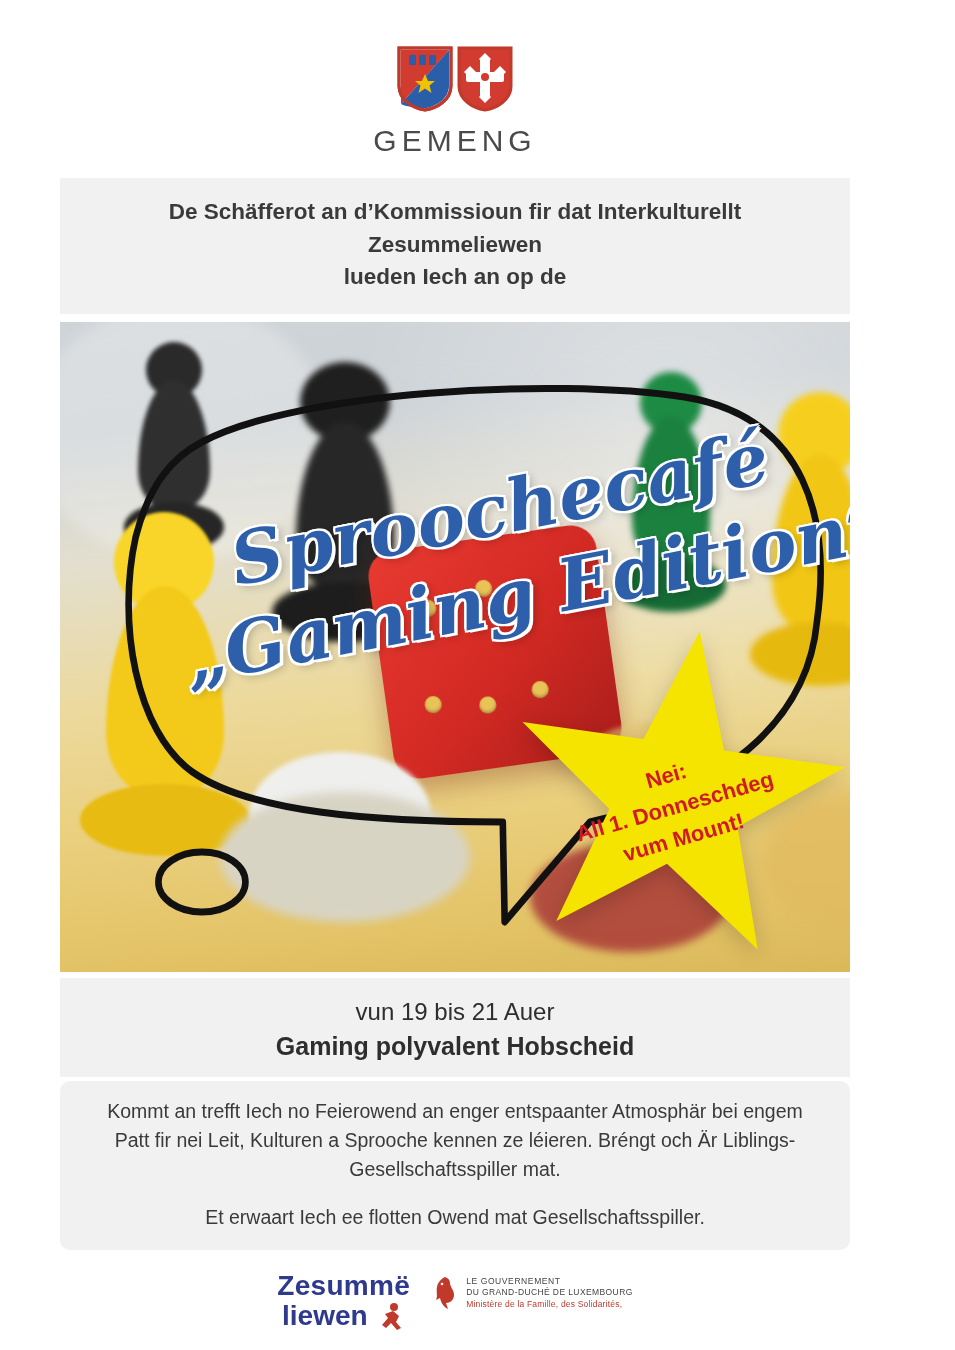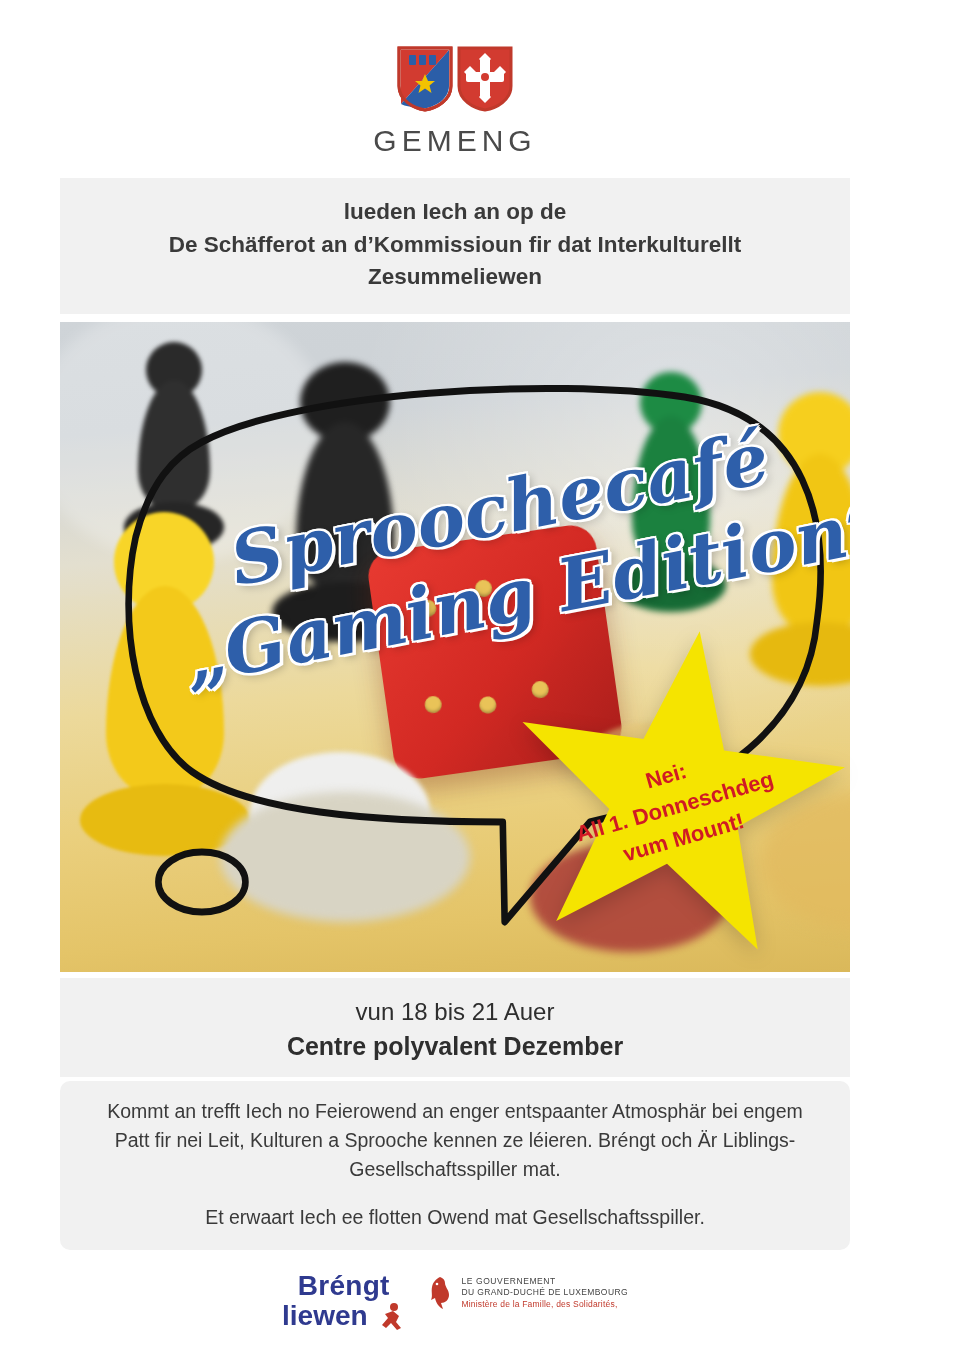--- a/index.html
+++ b/index.html
@@ -250,22 +250,22 @@
         </g>
         <circle cx="28" cy="31" r="4" fill="#d23b30"></circle>
       </svg>
     </div>
     <div class="commune-name">
       <div class="commune-line1">GEMENG</div>
     </div>
   </div>
 
   <div class="panel invite">
+    <div>De Schäfferot an d’Kommissioun fir dat Interkulturellt Zesummeliewen</div>
     <div>lueden Iech an op de</div>
-    <div>De Schäfferot an d’Kommissioun fir dat Interkulturellt Zesummeliewen</div>
   </div>
 
   <div class="photo-wrap">
     <div class="photo">
 
       <div class="blob" style="left:-30px; top:-20px; width:300px; height:260px; background:rgba(255,255,255,.25);"></div>
 
       <div class="pawn" style="left:60px; top:20px; width:110px; height:230px;">
         <div class="head" style="left:26px; top:0; width:56px; height:56px; background:#2a2a2a;"></div>
         <div class="body" style="left:18px; top:38px; width:72px; height:130px; background:#2f2f2f;"></div>
@@ -332,32 +332,32 @@
       </svg>
       <div class="star-text">
         <div>Nei:</div>
         <div>All 1. Donneschdeg</div>
         <div>vum Mount!</div>
       </div>
     </div>
   </div>
 
   <div class="panel details">
-    <div class="d2">vun 18 bis 21 Auer</div>
-    <div class="d3">Centre polyvalent Dezember</div>
+    <div class="d2">vun 19 bis 21 Auer</div>
+    <div class="d3">Gaming polyvalent Hobscheid</div>
   </div>
 
   <div class="panel body-panel">
     <div class="para1">Kommt an trefft Iech no Feierowend an enger entspaanter Atmosphär bei engem Patt fir nei Leit, Kulturen a Sprooche kennen ze léieren. Bréngt och Är Liblings-Gesellschaftsspiller mat.</div>
     <div class="para2">Et erwaart Iech ee flotten Owend mat Gesellschaftsspiller.</div>
   </div>
 
   <div class="footer">
     <div class="zl-logo">
-      <div class="zl-word">Bréngt</div>
+      <div class="zl-word">Zesummë</div>
       <div class="zl-word2">
         <span>liewen</span>
         <svg class="zl-run" viewBox="0 0 26 30">
           <circle cx="15" cy="5" r="4" fill="#c0392b"></circle>
           <path d="M14 9 L20 14 L17 20 L22 26 L18 28 L12 21 L7 26 L3 23 L9 16 L6 12 Z" fill="#c0392b"></path>
         </svg>
       </div>
 
     </div>
 

